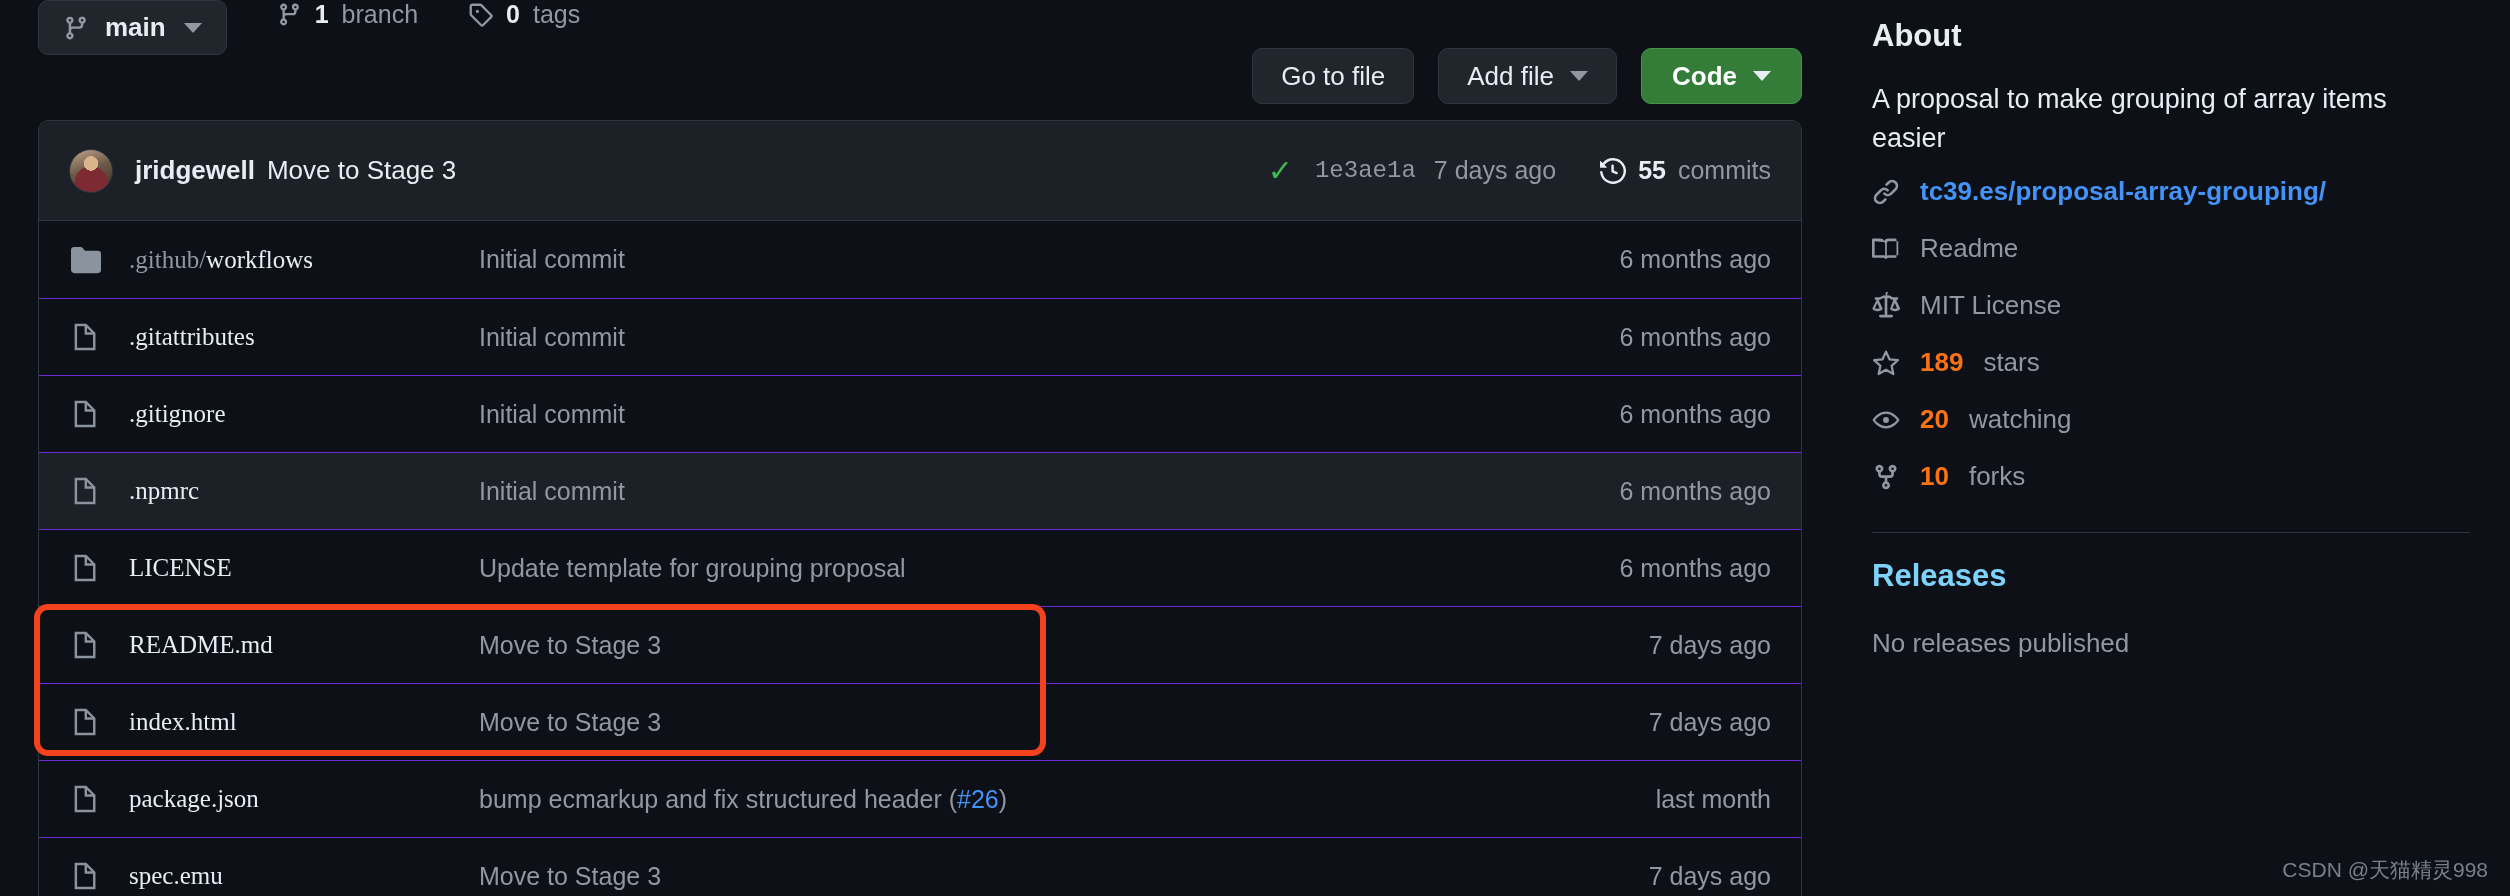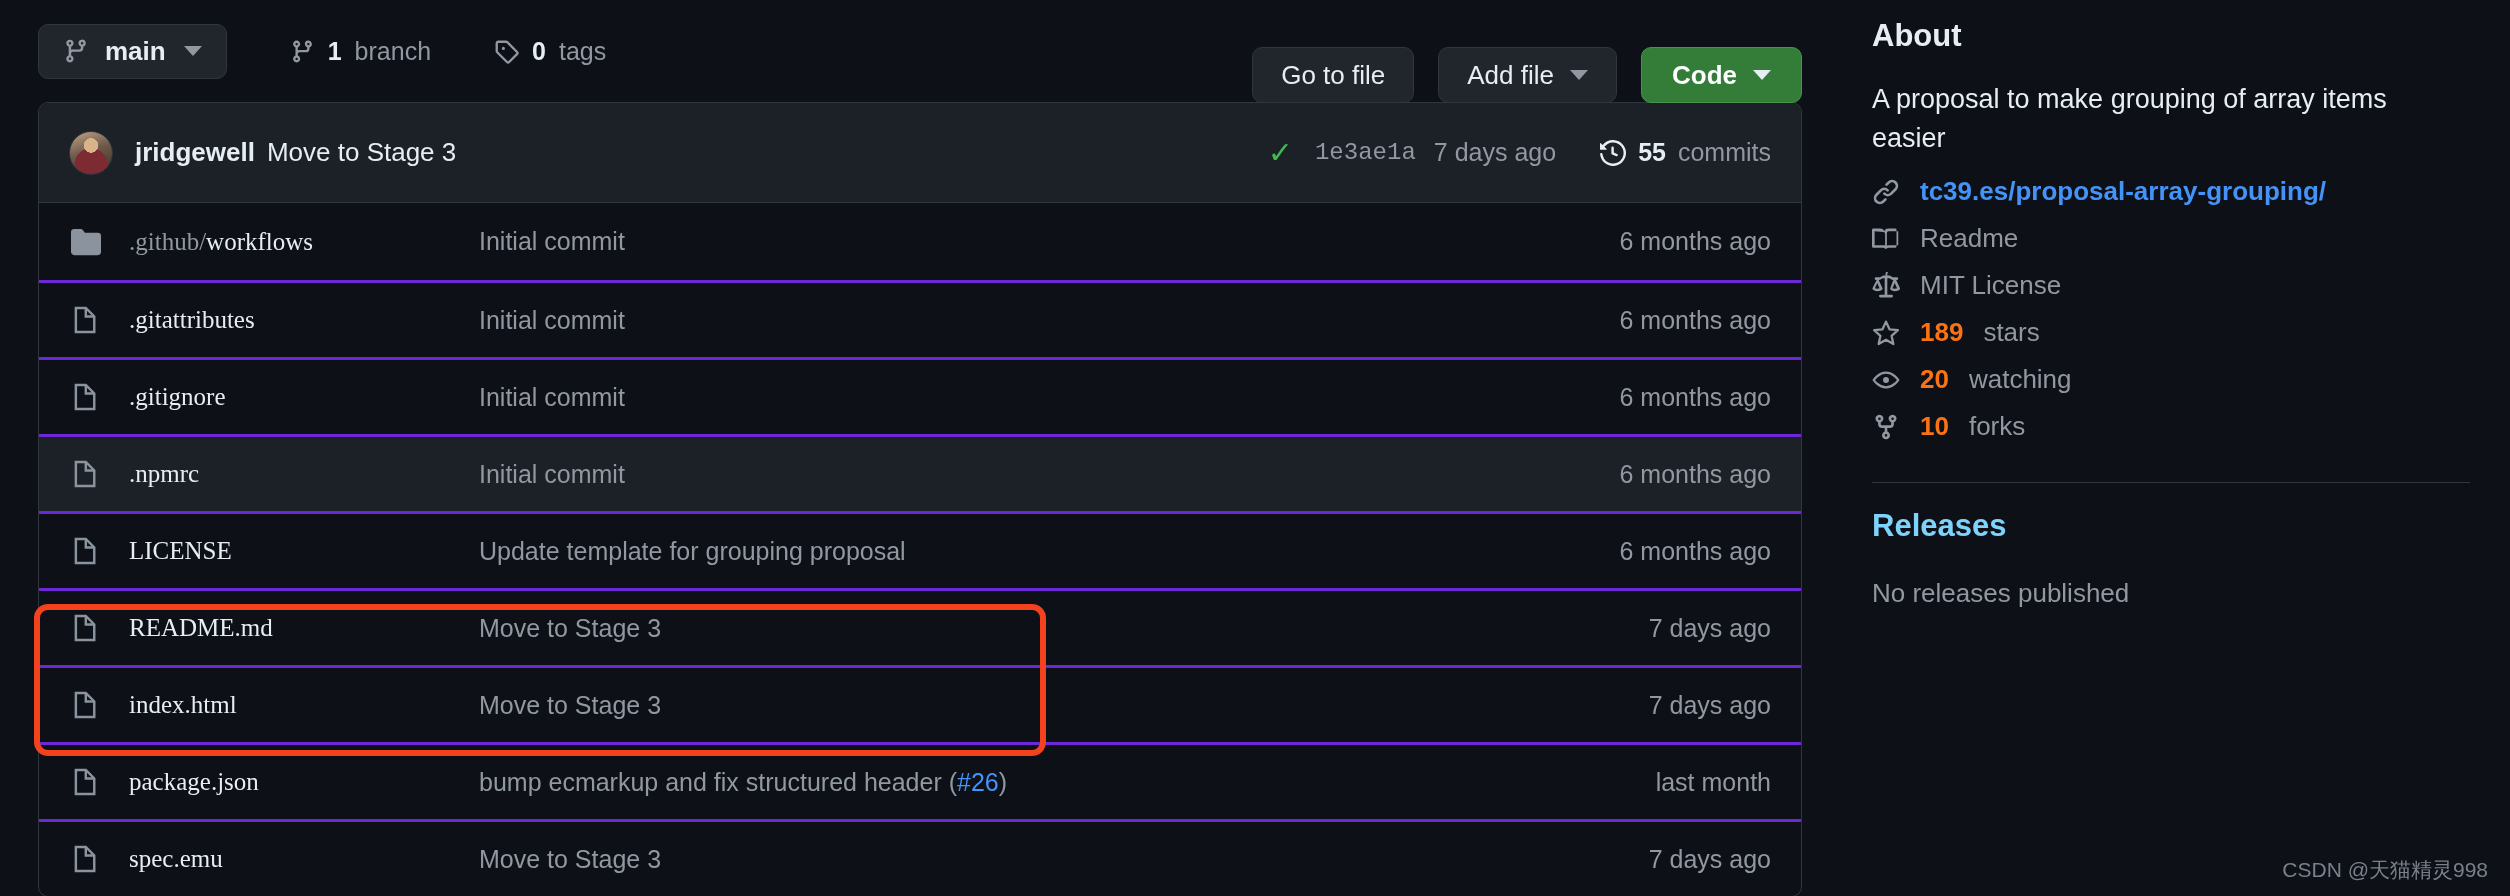--- a/index.html
+++ b/index.html
@@ -9,21 +9,21 @@
     font-family: "Liberation Sans", "DejaVu Sans", sans-serif;
     overflow: hidden;
   }
   .page { position: relative; width: 2510px; height: 896px; display: flex; }
 
   
   .left-col { width: 1830px; padding: 0 0 0 38px; position: relative; }
 
   
   .toolbar {
-    height: 102px; display: flex; align-items: center; gap: 17px;
+    height: 120px; display: flex; align-items: flex-start; gap: 4px;
   }
   .branch-btn {
     display: flex; align-items: center; gap: 16px;
     background: #21262d; border: 1px solid #30363d; border-radius: 10px;
     height: 55px; padding: 0 24px; cursor: pointer;
   }
   .branch-btn .label { color: #e6edf3; font-size: 26px; font-weight: bold; }
   .caret {
     width: 0; height: 0; border-left: 9px solid transparent;
     border-right: 9px solid transparent; border-top: 10px solid #9198a1;
@@ -65,21 +65,21 @@
   .commit-msg { color: #e6edf3; font-size: 26px; margin-left: 12px; cursor: pointer; }
   .commit-right { margin-left: auto; display: flex; align-items: center; gap: 0; }
   .check { color: #3fb950; font-size: 30px; margin-right: 22px; }
   .sha { color: #9198a1; font-size: 24px; font-family: "Liberation Mono", "DejaVu Sans Mono", monospace; cursor: pointer; }
   .commit-date { color: #9198a1; font-size: 25px; margin-left: 18px; }
   .commits-count { display: flex; align-items: center; gap: 12px; color: #9198a1; font-size: 25px; margin-left: 44px; cursor: pointer; }
   .commits-count .num { color: #e6edf3; font-weight: bold; }
 
   .row {
     display: flex; align-items: center; height: 77px;
-    border-top: 3px solid #6d28d9; padding: 0 30px;
+    border-top: 1px solid #6d28d9; padding: 0 30px;
   }
   .row:first-of-type { border-top: none; }
   .row.hover { background: #1c2128; }
   .row .ficon { width: 34px; display: flex; justify-content: center; flex: none; margin-right: 26px; }
   .row .fname { width: 350px; flex: none; color: #e6edf3; font-size: 25px; white-space: nowrap; cursor: pointer; font-family: Liberation Serif, serif; }
   .row .fname .dim { color: #9198a1; }
   .row .fmsg { flex: 1; color: #9198a1; font-size: 25px; white-space: nowrap; cursor: pointer; }
   .row .fmsg a { color: #4493f8; text-decoration: none; cursor: pointer; }
   .row .fdate { color: #9198a1; font-size: 25px; white-space: nowrap; text-align: right; }
 
@@ -88,21 +88,21 @@
     position: absolute; left: 34px; top: 604px; width: 1012px; height: 152px;
     border: 6px solid #f4411e; border-radius: 14px; pointer-events: none;
   }
 
   
   .sidebar { width: 680px; padding: 18px 40px 0 42px; }
   .side-title { color: #e6edf3; font-size: 31px; font-weight: bold; }
   .side-desc { color: #e6edf3; font-size: 27px; line-height: 1.45; margin-top: 26px; max-width: 560px; }
   .side-link-row { display: flex; align-items: center; gap: 20px; margin-top: 18px; }
   .side-link { color: #4493f8; font-size: 26px; font-weight: bold; text-decoration: none; cursor: pointer; }
-  .side-item { display: flex; align-items: center; gap: 20px; margin-top: 16px; color: #9198a1; font-size: 26px; cursor: pointer; }
+  .side-item { display: flex; align-items: center; gap: 20px; margin-top: 26px; color: #9198a1; font-size: 26px; cursor: pointer; }
   .side-item .num { color: #f97316; font-weight: bold; }
   .divider { border-top: 1px solid #30363d; margin: 40px 0 0 0; }
   .side-title2 { color: #7dd3fc; font-size: 31px; font-weight: bold; margin-top: 25px; }
   .side-empty { color: #9198a1; font-size: 26px; margin-top: 34px; }
 
   .icon { display: inline-flex; align-items: center; justify-content: center; flex: none; }
   .watermark {
     position: absolute; right: 22px; bottom: 12px;
     color: #8b949e; font-size: 21px; opacity: .85;
   }

